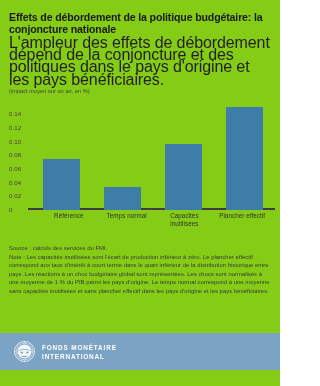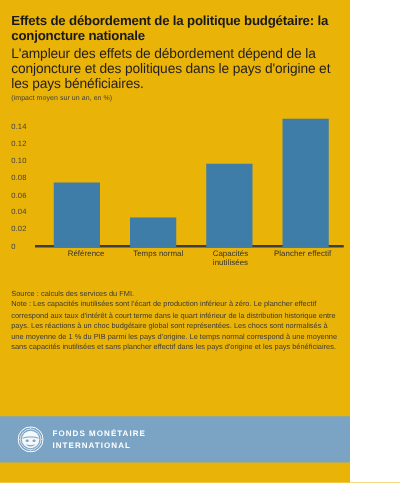--- a/index.html
+++ b/index.html
@@ -12,38 +12,38 @@
     background: #ffffff;
     font-family: "Liberation Sans", sans-serif;
     color: #231f20;
     overflow: hidden;
     position: relative;
   }
   .page {
     width: 280px;
     height: 386px;
     position: relative;
-    background: #eab308;
+    background: #84cc16;
     box-sizing: border-box;
   }
 
   
   .header {
     padding: 11px 9px 0 9px;
   }
   .chart-title {
     font-size: 10.6px;
     font-weight: bold;
     line-height: 12.4px;
     letter-spacing: -0.15px;
     color: #1a1a1a;
     margin: 0;
   }
   .chart-subtitle {
-    font-size: 11px;
+    font-size: 16px;
     font-weight: normal;
     line-height: 12.3px;
     letter-spacing: -0.1px;
     color: #231f20;
     margin: 1px 0 0 0;
   }
   .chart-units {
     font-size: 5.6px;
     line-height: 7px;
     color: #3f3f3f;

